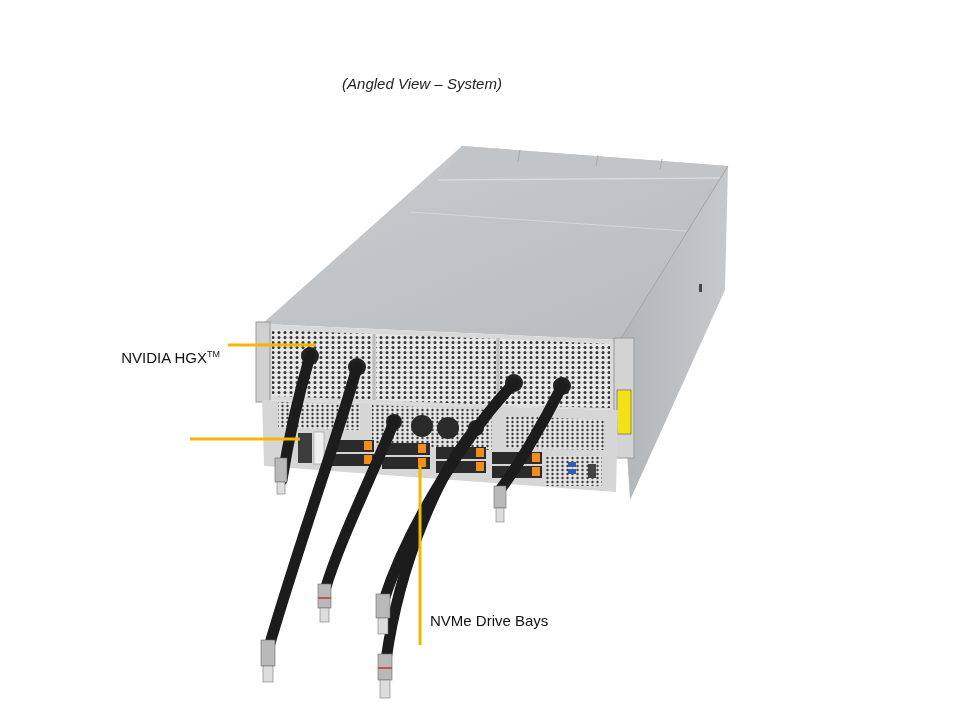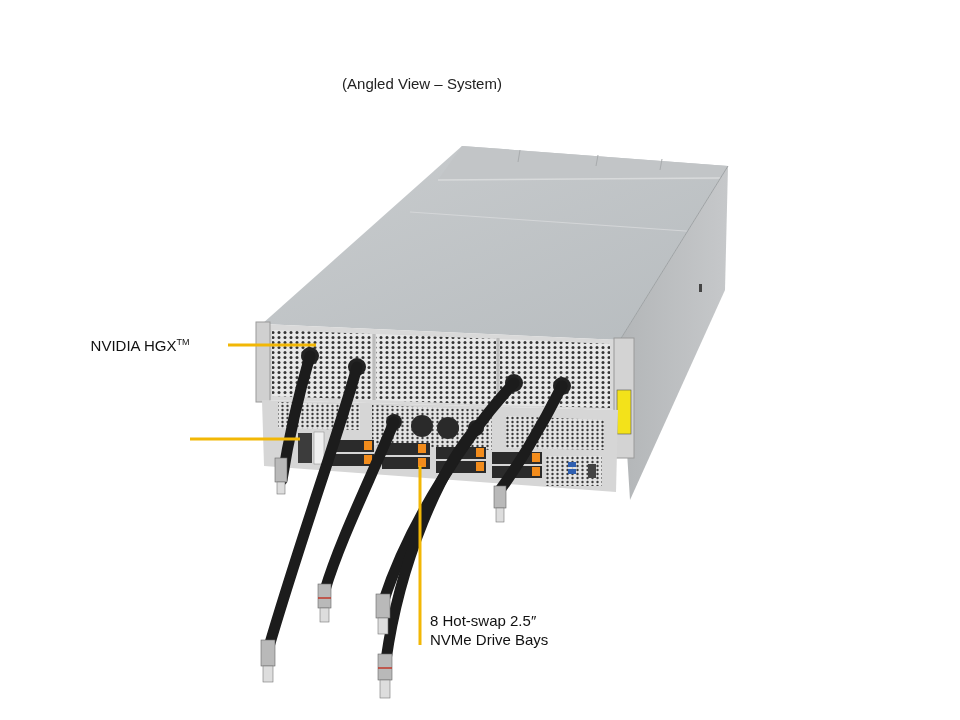--- a/index.html
+++ b/index.html
@@ -1,22 +1,22 @@
 <!DOCTYPE html>
 <html><head>
   <meta charset="utf-8">
   <style>
     html, body { margin: 0; padding: 0; background: #ffffff; }
     body { width: 960px; height: 720px; position: relative; overflow: hidden;
            font-family: "Liberation Sans", sans-serif; color: #1a1a1a; }
     .caption { position: absolute; top: 75px; left: 0; width: 844px; text-align: center;
-               font-size: 15px; color: #222; }
+               font-size: 15px; font-style: italic; color: #222; }
     .illustration { position: absolute; left: 0; top: 0; width: 960px; height: 720px; }
     .callout-text { position: absolute; font-size: 15px; line-height: 19px; color: #111; }
-    .callout-text.right { text-align: center; }
+    .callout-text.right { text-align: right; margin-top: 12px; }
     .callout-text sup { font-size: 9px; vertical-align: 6px; }
   </style>
 </head>
 <body>
 
 <div class="caption">(Angled View – System)</div>
 
 <svg class="illustration" viewBox="0 0 960 720" xmlns="http://www.w3.org/2000/svg">
   <defs>
     <linearGradient id="topGrad" x1="0" y1="0" x2="1" y2="1">
@@ -152,15 +152,14 @@
 </svg>
 
 <div class="callout-text right" style="left:60px; top:333px; width:160px;">
   <div><span>NVIDIA HGX</span><sup>TM</sup></div>
 </div>
 
 <div class="callout-text right" style="left:20px; top:431px; width:162px;">
 </div>
 
 <div class="callout-text" style="left:430px; top:611px; width:200px;">
-  <div>8 Hot-swap 2.5″</div>
   <div>NVMe Drive Bays</div>
 </div>
 
 </body></html>

